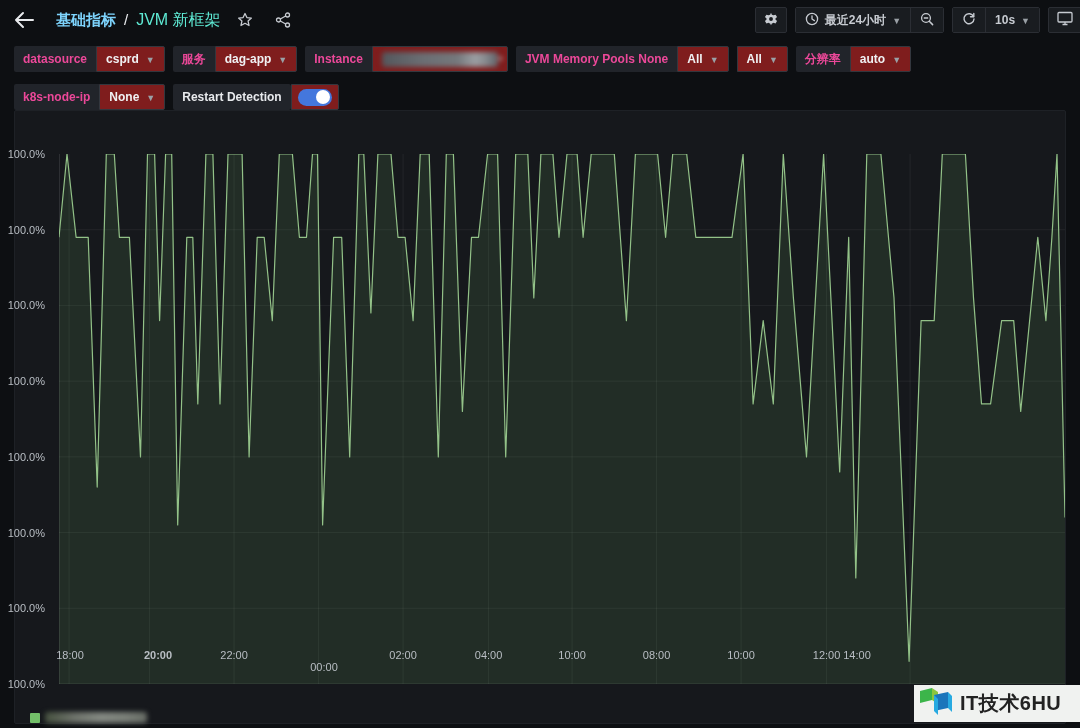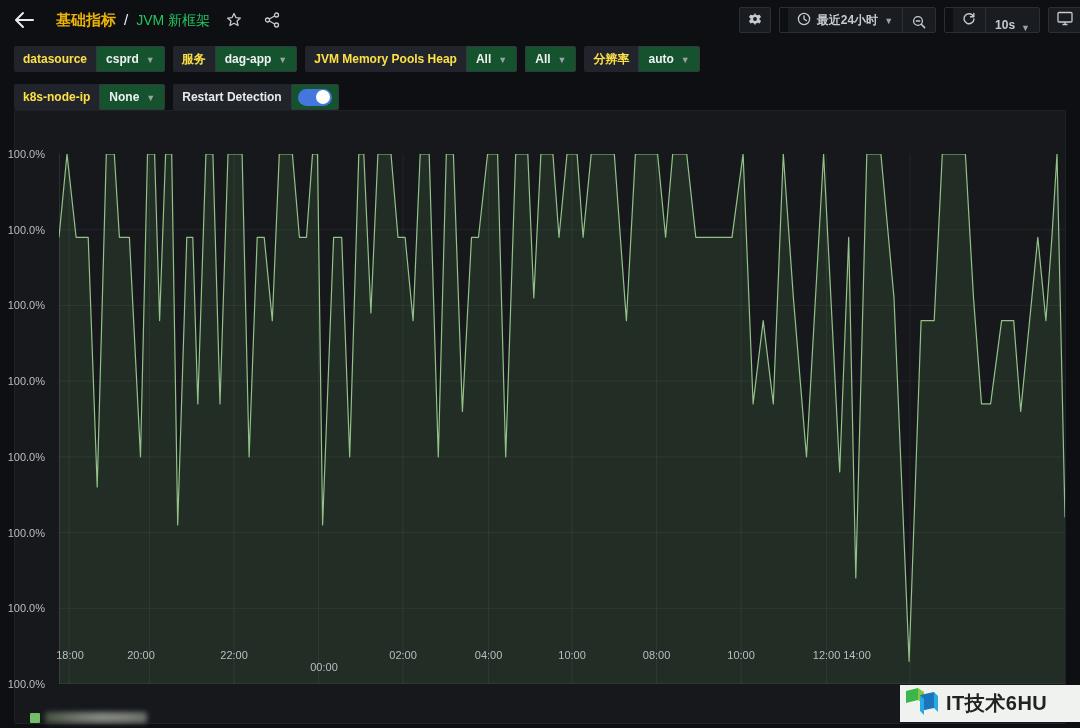--- a/index.html
+++ b/index.html
@@ -10,40 +10,40 @@
     color:#d8d9da;
     position:relative;
   }
   
   .topbar { height:40px; display:flex; align-items:center; padding:0 6px 0 10px; }
   .tb-left { display:flex; align-items:center; gap:10px; }
   .icon-btn { display:flex; align-items:center; justify-content:center; width:28px; height:26px;
               background:transparent; border:none; color:#c7cbd1; cursor:pointer; }
   .icon-btn svg { display:block; }
   .crumb { display:flex; align-items:baseline; gap:8px; margin-left:8px; white-space:nowrap; }
-  .crumb-strong { font-size:15px; font-weight:bold; color:#eab308; }
+  .crumb-strong { font-size:15px; font-weight:bold; color:#7dd3fc; }
   .crumb-sep { font-size:15px; color:#eceef1; }
-  .crumb-page { font-size:14px; color:#22c55e; }
+  .crumb-page { font-size:16px; color:#5eead4; }
   .tb-right { margin-left:auto; display:flex; align-items:center; gap:8px; }
   .tb-btn { display:flex; align-items:center; gap:6px; height:26px; padding:0 8px;
             background:#191c20; border:1px solid #2b2e34; border-radius:2px;
             color:#c7cbd1; font-size:12px; font-weight:bold; cursor:pointer; }
-  .tb-group { display:flex; height:26px; border:1px solid #2b2e34; border-radius:2px; overflow:hidden;padding-left:8px; }
+  .tb-group { display:flex; height:26px; border:1px solid #2b2e34; border-radius:2px; overflow:hidden; }
   .tb-seg { display:flex; align-items:center; gap:6px; padding:0 9px; background:#191c20;
             color:#c7cbd1; font-size:12px; font-weight:bold; cursor:pointer; }
-  .tb-seg + .tb-seg { border-left:1px solid #2b2e34;align-items:flex-end; }
+  .tb-seg + .tb-seg { border-left:1px solid #2b2e34; }
   .caret { font-size:9px; color:#9aa0a6; line-height:1; transform:translateY(1px); }
   .clipped { margin-right:-8px; }
   
   .filters { display:flex; flex-wrap:wrap; gap:6px 8px; padding:6px 14px 2px 14px; width:1070px; }
   .chip { display:flex; height:26px; }
   .chip-label { display:flex; align-items:center; padding:0 9px; background:#21242a;
-                color:#fde047; font-size:12px; font-weight:bold; border-radius:2px 0 0 2px; white-space:nowrap; }
+                color:#ec4899; font-size:12px; font-weight:bold; border-radius:2px 0 0 2px; white-space:nowrap; }
   .chip-label.plain { color:#e8eaed; border-radius:2px; }
-  .chip-value { display:flex; align-items:center; gap:7px; padding:0 9px; background:#14532d;
+  .chip-value { display:flex; align-items:center; gap:7px; padding:0 9px; background:#7f1d1d;
                 border:1px solid #33373e; border-radius:0 2px 2px 0; color:#f0f1f3;
                 font-size:12px; font-weight:bold; cursor:pointer; white-space:nowrap; }
   .flex-break { flex-basis:100%; height:0; }
   .blurbar { width:116px; height:15px; border-radius:3px; filter:blur(2.5px);
              background:linear-gradient(90deg,#54575c 0%,#6b6e73 35%,#75787c 65%,#9b9ea2 80%,#8b8e92 88%,#606369 100%);
              position:relative; }
   .blurbar .dot { position:absolute; right:-4px; top:5px; width:3px; height:3px; border-radius:50%; background:#e8e8e8; }
   .toggle { width:34px; height:17px; border-radius:9px; background:#4477dd; position:relative; cursor:pointer; }
   .toggle .knob { position:absolute; top:1.5px; right:2px; width:14px; height:14px; border-radius:50%; background:#ffffff; }
   
@@ -54,21 +54,21 @@
   .plot-wrap svg { position:absolute; left:0; top:0; }
   .ytick { position:absolute; right:1014px; width:60px; text-align:right;
            font-size:11px; color:#b9bec4; }
   .xtick { position:absolute; top:538px; transform:translateX(-50%);
            font-size:11px; color:#b9bec4; white-space:nowrap; }
   .legend { position:absolute; left:15px; top:601px; display:flex; align-items:center; gap:5px; cursor:pointer; }
   .legend-swatch { width:10px; height:10px; border-radius:1px; background:#73bf69; }
   .legend-blur { width:102px; height:11px; border-radius:3px; filter:blur(2.5px);
                  background:linear-gradient(90deg,#46513f 0%,#6f746c 30%,#848982 55%,#7a7f78 80%,#676c65 100%); }
   
-  .watermark { position:absolute; right:0; bottom:6px; width:180px; height:37px;
+  .watermark { position:absolute; right:0; bottom:6px; width:166px; height:37px;
                background:#f0f2f0; display:flex; align-items:center; gap:6px; padding:0 8px 0 4px; }
   .wm-text { font-size:20px; font-weight:bold; color:#222; white-space:nowrap; letter-spacing:0.5px; }
 </style>
 </head>
 <body>
 
 <div class="topbar">
   <div class="tb-left">
     <button class="icon-btn">
       <span>
@@ -164,21 +164,29 @@
       </span>
     </div>
     <div class="chip">
       <span class="chip-label">服务</span>
       <span class="chip-value">
         <span>dag-app</span>
         <span class="caret">▼</span>
       </span>
     </div>
     <div class="chip">
-      <span class="chip-label">JVM Memory Pools Heap</span>
+      <span class="chip-label">Instance</span>
+      <span class="chip-value">
+        <span class="blurbar">
+          <span class="dot"></span>
+        </span>
+      </span>
+    </div>
+    <div class="chip">
+      <span class="chip-label">JVM Memory Pools None</span>
       <span class="chip-value">
         <span>All</span>
         <span class="caret">▼</span>
       </span>
     </div>
     <div class="chip">
       <span class="chip-value">
         <span>All</span>
         <span class="caret">▼</span>
       </span>
@@ -239,21 +247,21 @@
       <div class="ytick" style="top: 112.714px; left: -30px;">100.0%</div>
       <div class="ytick" style="top: 188.429px; left: -30px;">100.0%</div>
       <div class="ytick" style="top: 264.143px; left: -30px;">100.0%</div>
       <div class="ytick" style="top: 339.857px; left: -30px;">100.0%</div>
       <div class="ytick" style="top: 415.571px; left: -30px;">100.0%</div>
       <div class="ytick" style="top: 491.286px; left: -30px;">100.0%</div>
       <div class="ytick" style="top: 567px; left: -30px;">100.0%</div>
     </div>
   <div id="xticks">
       <div class="xtick" style="left: 55px;">18:00</div>
-      <div class="xtick" style="left: 126px;">20:00</div>
+      <div class="xtick" style="left: 143px; font-weight: bold;">20:00</div>
       <div class="xtick" style="left: 219.044px;">22:00</div>
       <div class="xtick" style="left: 309px; margin-top: 12px;">00:00</div>
       <div class="xtick" style="left: 388.052px;">02:00</div>
       <div class="xtick" style="left: 473.562px;">04:00</div>
       <div class="xtick" style="left: 557.06px;">10:00</div>
       <div class="xtick" style="left: 641.564px;">08:00</div>
       <div class="xtick" style="left: 726.068px;">10:00</div>
       <div class="xtick" style="left: 811.578px;">12:00</div>
       <div class="xtick" style="left: 842px;">14:00</div>
     </div>

